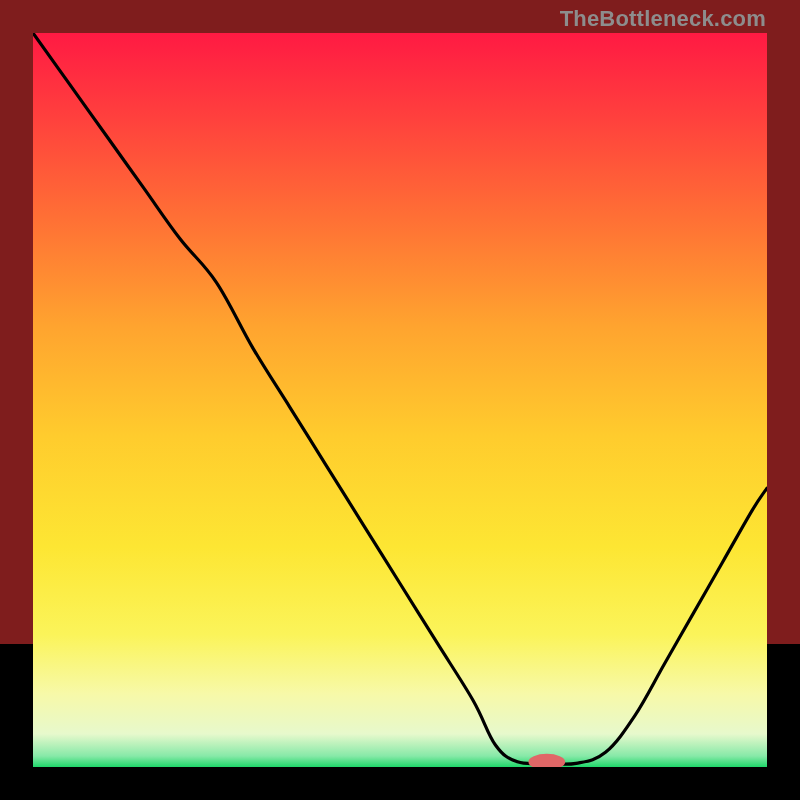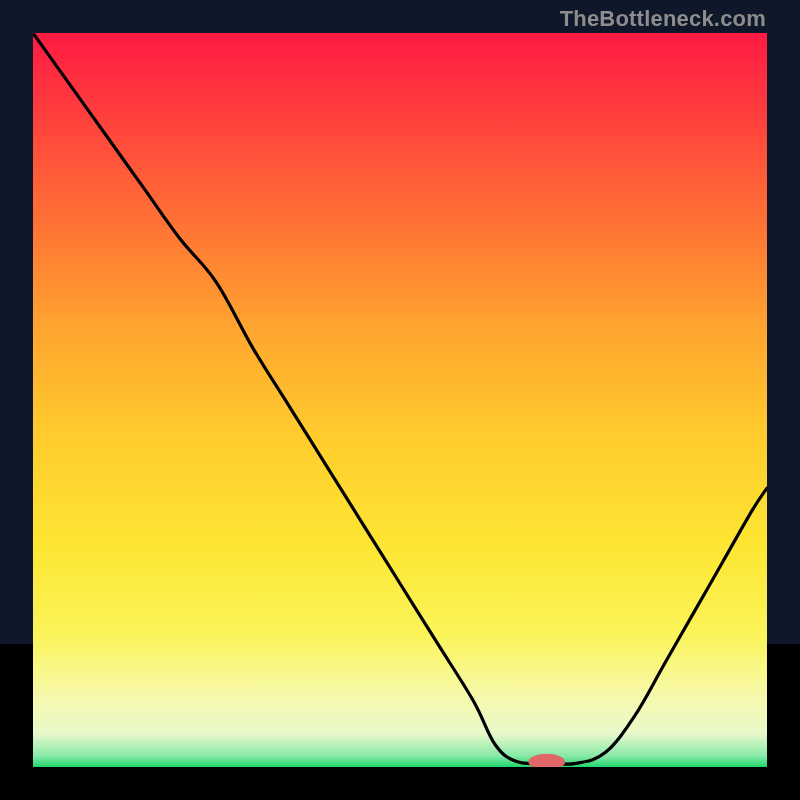--- a/index.html
+++ b/index.html
@@ -7,21 +7,21 @@
     padding: 0;
     width: 800px;
     height: 800px;
     background: #000;
     overflow: hidden;
   }
   .frame {
     position: relative;
     width: 800px;
     height: 644px;
-    background: #0f172a;
+    background: #7f1d1d;
   }
   .plot {
     position: absolute;
     left: 33px;
     top: 33px;
     width: 734px;
     height: 734px;
     overflow: hidden;
   }
   .watermark {

